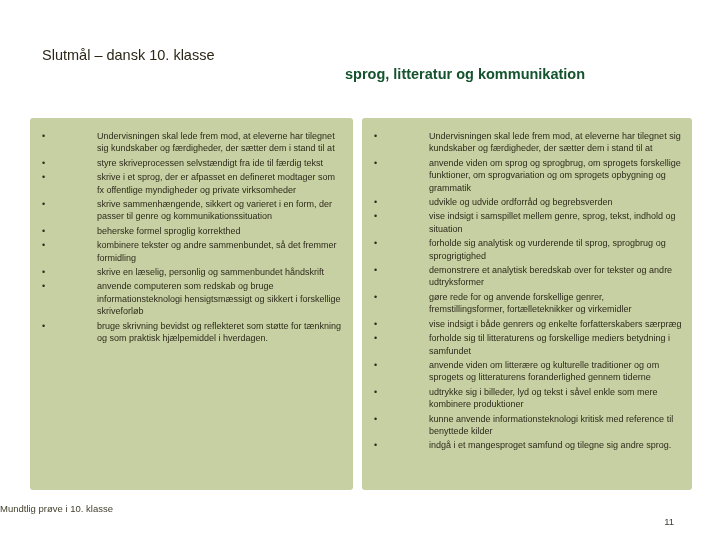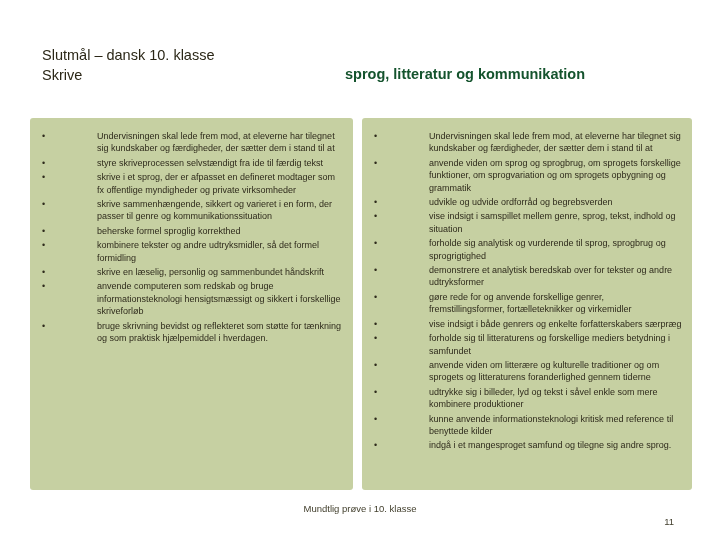--- a/index.html
+++ b/index.html
@@ -58,40 +58,39 @@
   .item-text {
     flex: 1;
     padding-right: 4px;
     margin-left: 29px;
   }
   .footer-text {
     position: absolute;
     left: 0;
     right: 0;
     top: 503px;
-    text-align: center;
+    text-align: left;
     font-size: 9.5px;
     color: #44412f;
   }
   .page-number {
     position: absolute;
     right: 46px;
     top: 516px;
     font-size: 9.5px;
     color: #44412f;
   }
 </style>
 </head>
 <body>
 
 <div class="slide">
 
   <div class="title-block">
     <div>Slutmål – dansk 10. klasse</div>
-    <div>Skrive</div>
   </div>
 
   <div class="right-header">sprog, litteratur og kommunikation</div>
 
   <div class="box box-left">
     <ul class="goal-list">
         <li class="item">
           <span class="bullet">•</span>
           <span class="item-text">Undervisningen skal lede frem mod, at eleverne har tilegnet sig kundskaber og færdigheder, der sætter dem i stand til at</span>
         </li>
@@ -106,21 +105,21 @@
         <li class="item">
           <span class="bullet">•</span>
           <span class="item-text">skrive sammenhængende, sikkert og varieret i en form, der passer til genre og kommunikationssituation</span>
         </li>
         <li class="item">
           <span class="bullet">•</span>
           <span class="item-text">beherske formel sproglig korrekthed</span>
         </li>
         <li class="item">
           <span class="bullet">•</span>
-          <span class="item-text">kombinere tekster og andre udtryksmidler, så det formel formidling</span>
+          <span class="item-text">kombinere tekster og andre sammenbundet, så det fremmer formidling</span>
         </li>
         <li class="item">
           <span class="bullet">•</span>
           <span class="item-text">skrive en læselig, personlig og sammenbundet håndskrift</span>
         </li>
         <li class="item">
           <span class="bullet">•</span>
           <span class="item-text">anvende computeren som redskab og bruge informationsteknologi hensigtsmæssigt og sikkert i forskellige skriveforløb</span>
         </li>
         <li class="item">

